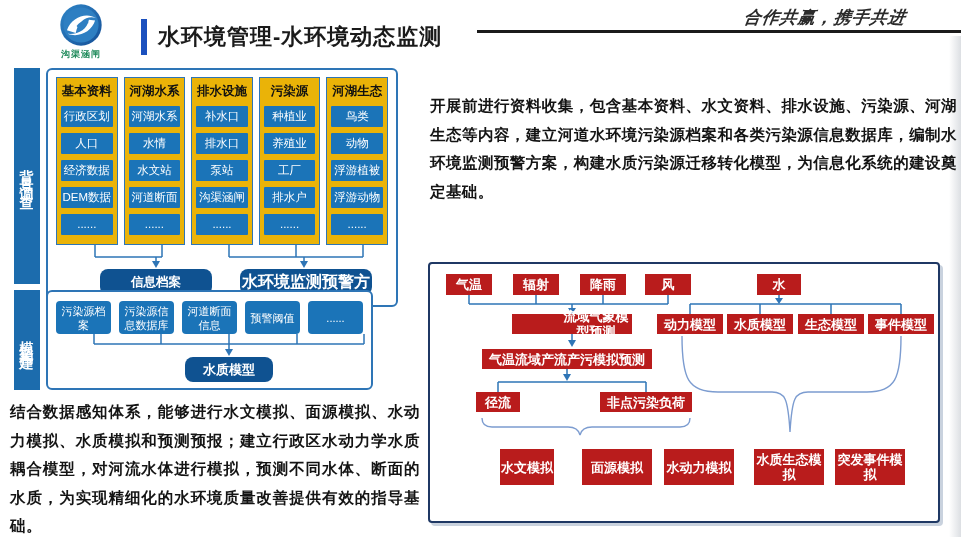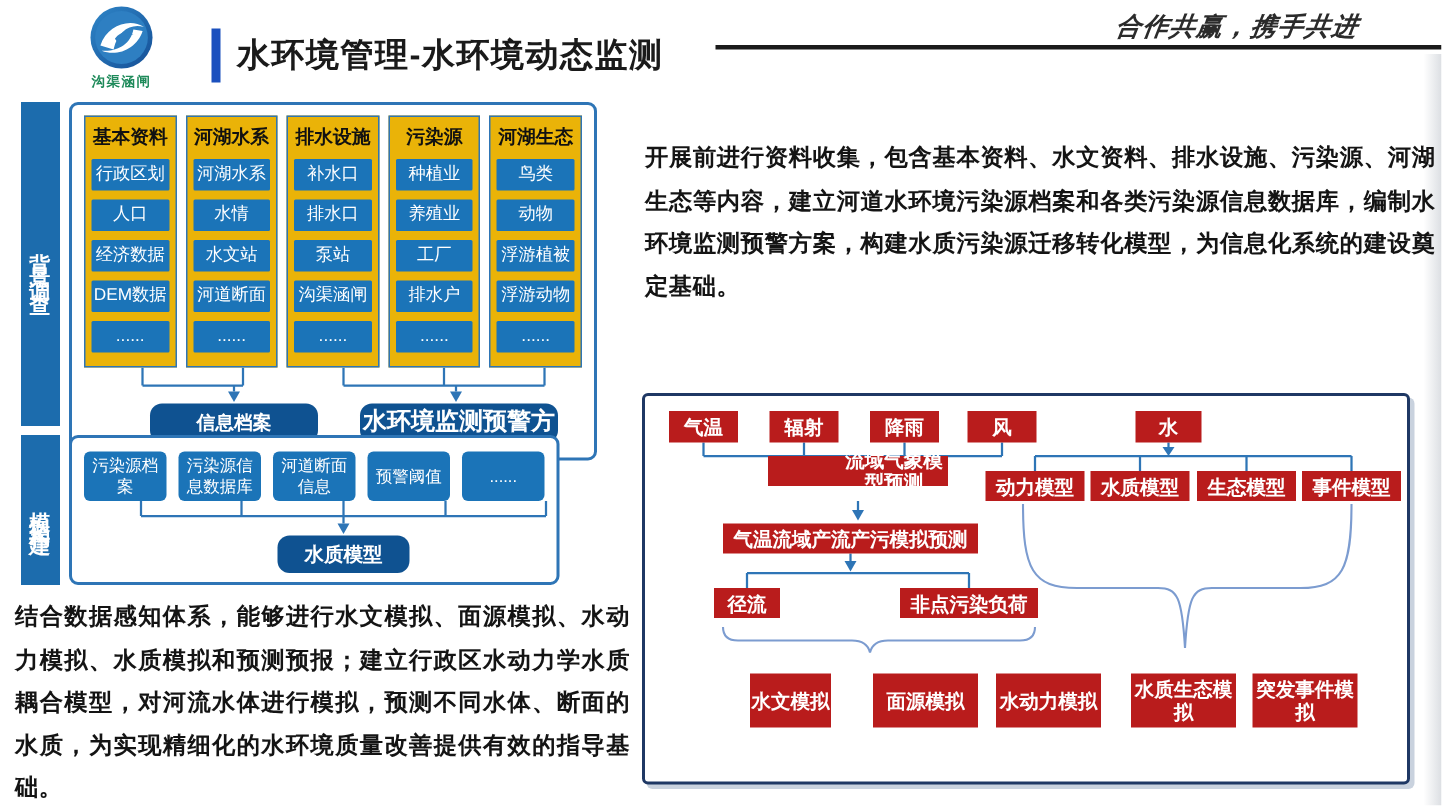--- a/index.html
+++ b/index.html
@@ -196,21 +196,21 @@
         <path d="M252,72 C252,115 258,128 288,128 L342,128 C355,128 358,134 360,168 C362,134 365,128 378,128 L437,128 C465,128 471,115 471,72"></path>
       </g>
     </svg>
 
     <div class="fnode" style="left:16px;  top:10px; width:46px; height:21px;">气温</div>
     <div class="fnode" style="left:83px;  top:10px; width:46px; height:21px;">辐射</div>
     <div class="fnode" style="left:150px; top:10px; width:46px; height:21px;">降雨</div>
     <div class="fnode" style="left:215px; top:10px; width:46px; height:21px;">风</div>
     <div class="fnode" style="left:327px; top:10px; width:44px; height:21px;">水</div>
 
-    <div class="fnode" style="left:82px;  top:40px; width:120px; height:20px;padding-left:48px;">流域气象模型预测</div>
+    <div class="fnode" style="left:82px;  top:50px; width:120px; height:20px;padding-left:48px;">流域气象模型预测</div>
     <div class="fnode" style="left:227px; top:50px; width:66px; height:20px;">动力模型</div>
     <div class="fnode" style="left:297px; top:50px; width:66px; height:20px;">水质模型</div>
     <div class="fnode" style="left:368px; top:50px; width:66px; height:20px;">生态模型</div>
     <div class="fnode" style="left:438px; top:50px; width:66px; height:20px;">事件模型</div>
 
     <div class="fnode" style="left:52px; top:85px; width:170px; height:20px;">气温流域产流产污模拟预测</div>
 
     <div class="fnode" style="left:46px;  top:128px; width:44px; height:20px;">径流</div>
     <div class="fnode" style="left:170px; top:128px; width:92px; height:20px;">非点污染负荷</div>
 

